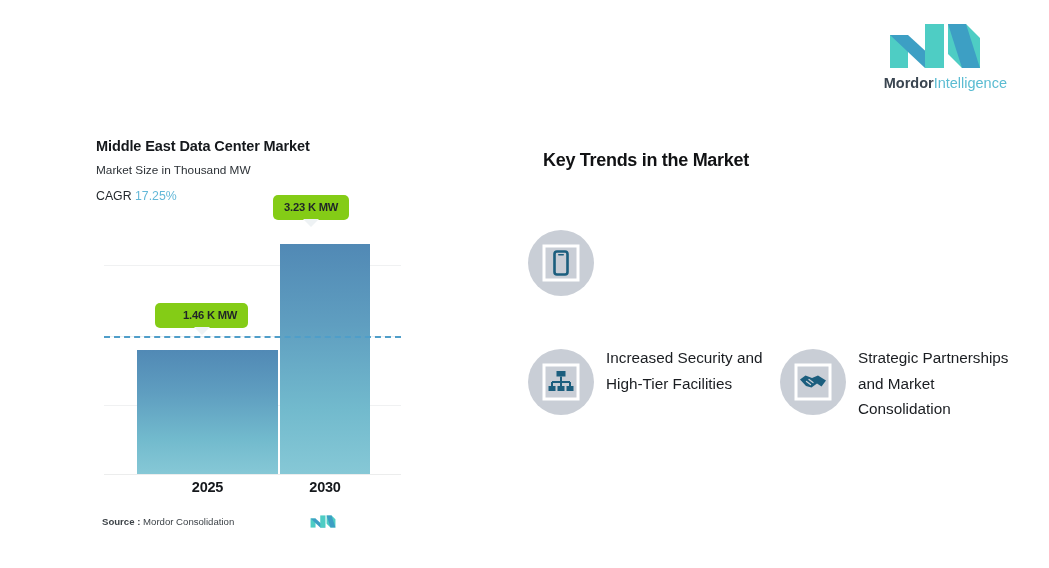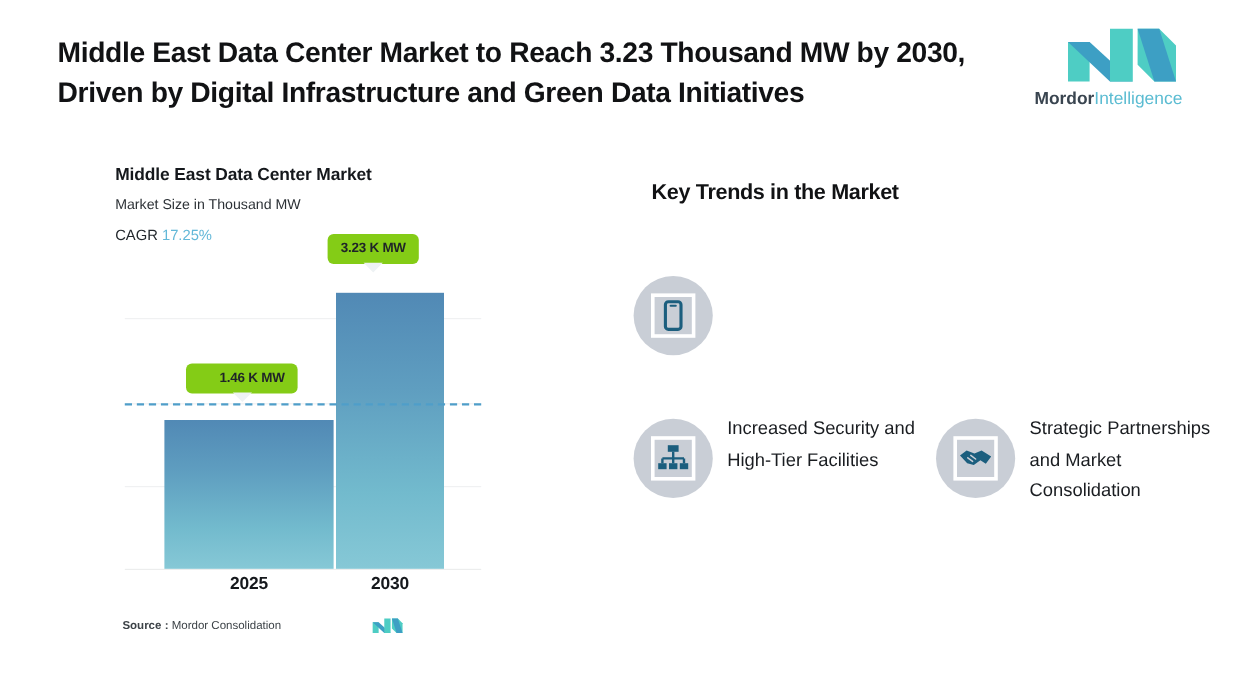--- a/index.html
+++ b/index.html
@@ -14,21 +14,21 @@
   
   .header { position:absolute; left:0; top:0; width:1049px; height:112px; }
   .headline {
     position:absolute; left:48px; top:28px; width:790px;
     font-size:23.5px; font-weight:700; line-height:33px;
     color:#111214; letter-spacing:-0.3px;
   }
   .brand { position:absolute; left:862px; top:22px; width:145px; height:72px; }
   .brand-mark { display:block; margin:0 auto; }
   .brand-word {
-    margin-top:5px; text-align:left; font-size:14.5px; line-height:16px;
+    margin-top:5px; text-align:right; font-size:14.5px; line-height:16px;
     white-space:nowrap;
   }
   .brand-word .b1 { font-weight:700; color:#3a4550; }
   .brand-word .b2 { font-weight:400; color:#5bbcd2; }
 
   
   .chart-card { position:absolute; left:96px; top:138px; width:305px; height:400px; }
   .chart-title { font-size:14.5px; font-weight:700; color:#15181c; letter-spacing:-0.1px; }
   .chart-sub { margin-top:9px; font-size:11.8px; font-weight:400; color:#2c3136; }
   .chart-cagr { margin-top:12px; font-size:12.3px; color:#23282d; }
@@ -94,21 +94,20 @@
     position:absolute; left:78px; top:0px; width:170px;
     font-size:15.3px; line-height:25.5px; color:#1a1d21; font-weight:400;
   }
 </style>
 </head>
 <body>
 
 <div class="page">
 
   <div class="header">
-    <div class="headline">Middle East Data Center Market to Reach 3.23 Thousand MW by 2030, Driven by Digital Infrastructure and Green Data Initiatives</div>
 
     <div class="brand">
       <svg class="brand-mark" width="94" height="48" viewBox="0 0 94 48">
         <polygon points="2,46 2,13 20,13 20,46" fill="#4ecdc4"></polygon>
         <polygon points="2,13 20,13 56,46 37,46" fill="#3d9fc4"></polygon>
         <polygon points="37,2 56,2 56,46 37,46" fill="#4ecdc4"></polygon>
         <polygon points="60,2 78,2 92,16 92,46 74,46 60,32" fill="#4ecdc4"></polygon>
         <polygon points="60,2 78,2 92,46 74,46" fill="#3d9fc4"></polygon>
       </svg>
       <div class="brand-word">

